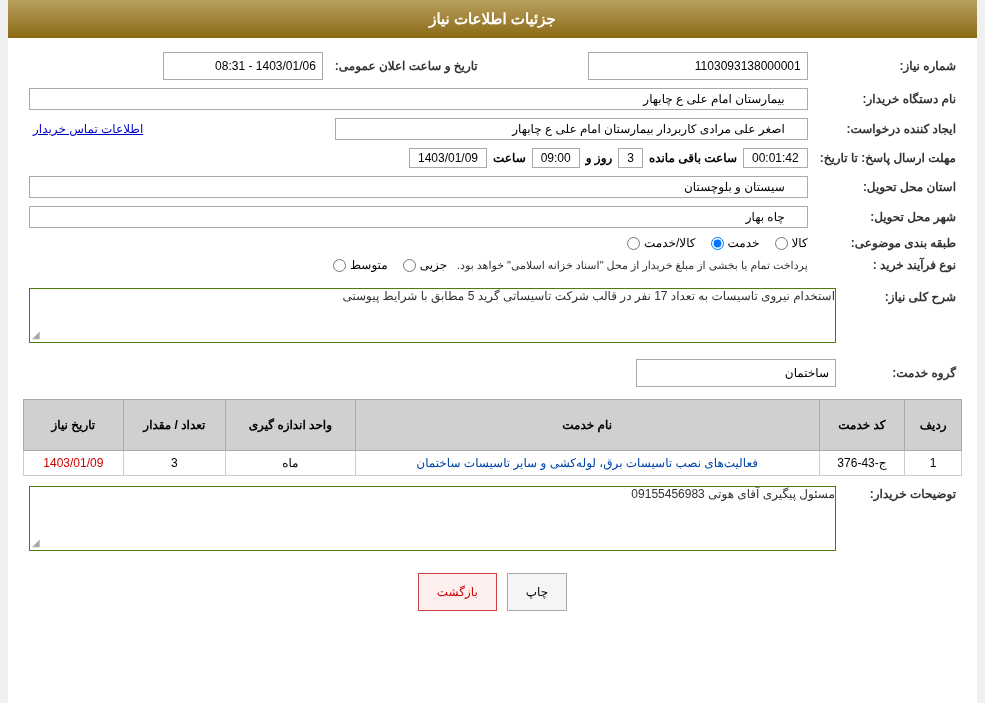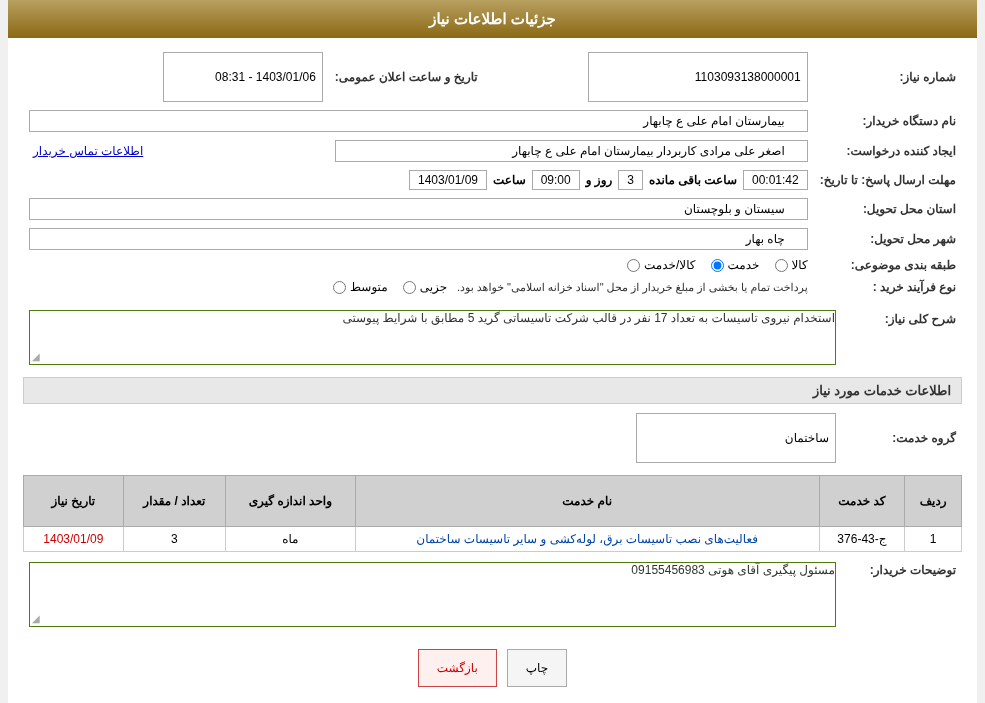--- a/index.html
+++ b/index.html
@@ -41,21 +41,21 @@
       white-space: nowrap;
       text-align: right;
       width: 120px;
     }
     .value-cell {
       text-align: right;
     }
     .input-box {
       border: 1px solid #aaa;
       background: #fff;
-      padding: 17px 6px;
+      padding: 6px 6px;
       min-height: 22px;
       display: inline-block;
       text-align: right;
     }
     .input-full {
       width: 100%;
       border: 1px solid #aaa;
       background: #fff;
       padding: 3px 22px;
       min-height: 22px;
@@ -283,21 +283,20 @@
         <td>
           <div class="description-box">
             <span>استخدام نیروی تاسیسات به تعداد 17 نفر در قالب شرکت تاسیساتی گرید 5 مطابق با شرایط پیوستی</span>
             <span class="resize-handle">◢</span>
           </div>
         </td>
       </tr>
     </tbody>
       </table>
 
-    <div class="section-title">اطلاعات خدمات مورد نیاز</div>
 
     <table class="form-table">
       <tbody>
           <tr>
         <td class="label-cell">گروه خدمت:</td>
         <td>
           <div class="input-box" style="min-width:200px;">ساختمان</div>
         </td>
       </tr>
     </tbody>

